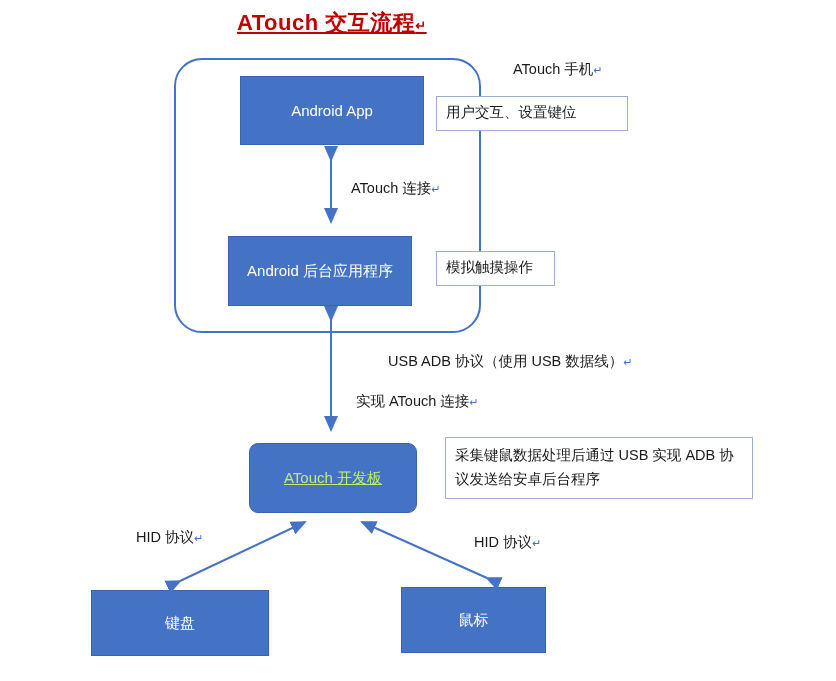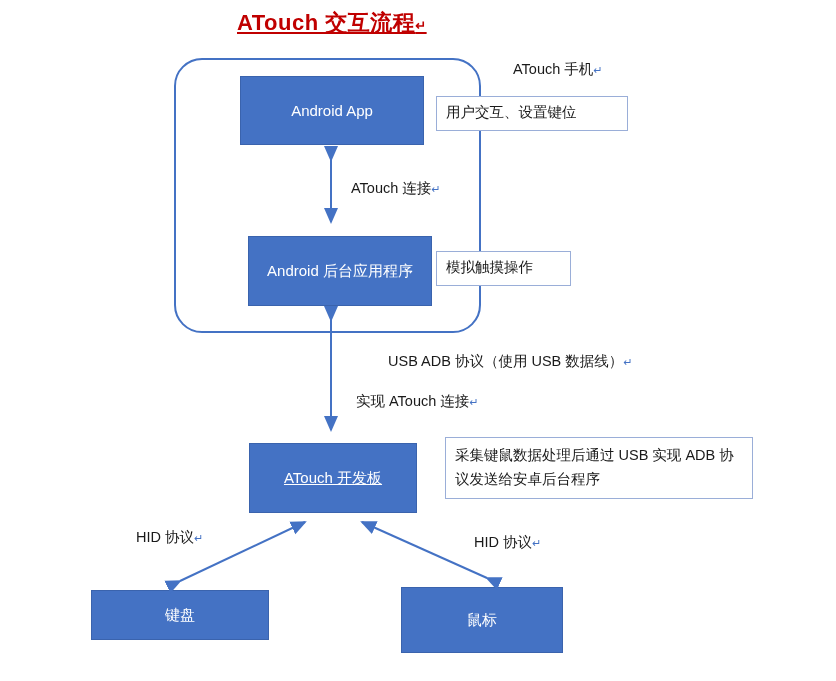--- a/index.html
+++ b/index.html
@@ -51,21 +51,22 @@
     box-sizing: border-box;
     color: #ffffff;
     display: flex;
     align-items: center;
     justify-content: center;
     text-align: center;
     font-size: 15px;
     line-height: 1.45;
   }
   .box.box-atouch {
-    color: #ffffff;
+    color: #bef264;
+    border-radius: 9px;
   }
   .box-atouch .underlined {
     text-decoration: underline;
   }
   .label-box {
     position: absolute;
     background: #ffffff;
     border: 1px solid #9aaed8;
     box-sizing: border-box;
     color: #1a1a1a;
@@ -109,49 +110,49 @@
   <div class="box" style="left:240px; top:76px; width:184px; height:69px;">
       <span>Android App</span>
     </div>
 
   <div class="label-box" style="left:436px; top:96px; width:192px; height:35px;">
       <span>用户交互、设置键位</span>
     </div>
 
   <div class="plain-text" style="left:351px; top:179px;"><span>ATouch 连接</span><span class="tail-mark">↵</span></div>
 
-  <div class="box" style="left:248px; top:236px; width:184px; height:70px;">
+  <div class="box" style="left:228px; top:236px; width:184px; height:70px;">
       <span>Android 后台应用程序</span>
     </div>
 
-  <div class="label-box" style="left:436px; top:251px; width:135px; height:35px;">
+  <div class="label-box" style="left:436px; top:251px; width:119px; height:35px;">
       <span>模拟触摸操作</span>
     </div>
 
   <div class="plain-text" style="left:356px; top:352px;margin-left:32px;"><span>USB ADB 协议（使用 USB 数据线）</span><span class="tail-mark">↵</span></div>
 
   <div class="plain-text" style="left:356px; top:392px;"><span>实现 ATouch 连接</span><span class="tail-mark">↵</span></div>
 
   <div class="box box-atouch" style="left:249px; top:443px; width:168px; height:70px;">
       <span class="underlined">ATouch 开发板</span>
     </div>
 
   <div class="label-box" style="left:445px; top:437px; width:308px; height:62px; line-height:1.7;">
       <span>采集键鼠数据处理后通过 USB 实现 ADB 协议发送给安卓后台程序</span>
     </div>
 
   <div class="plain-text" style="left:136px; top:528px;"><span>HID 协议</span><span class="tail-mark">↵</span></div>
 
   <div class="plain-text" style="left:474px; top:533px;"><span>HID 协议</span><span class="tail-mark">↵</span></div>
 
-  <div class="box" style="left:91px; top:590px; width:178px; height:50px;">
+  <div class="box" style="left:91px; top:590px; width:178px; height:66px;">
       <span>键盘</span>
     </div>
 
-  <div class="box" style="left:401px; top:587px; width:162px; height:66px;">
+  <div class="box" style="left:401px; top:587px; width:145px; height:66px;">
       <span>鼠标</span>
     </div>
 
   <svg class="arrows" viewBox="0 0 836 681">
     <defs>
       <marker id="arrHead" markerWidth="9" markerHeight="9" refX="7" refY="4" orient="auto">
         <path d="M0,0.5 L8,4 L0,7.5 z" fill="#4472c4"></path>
       </marker>
     </defs>
 

